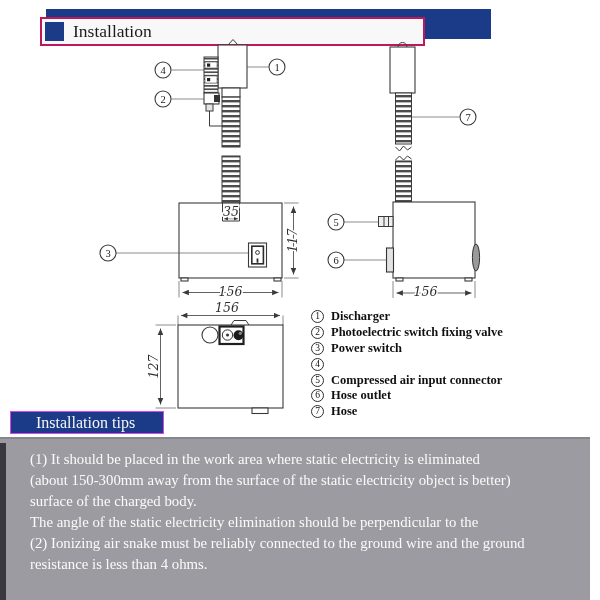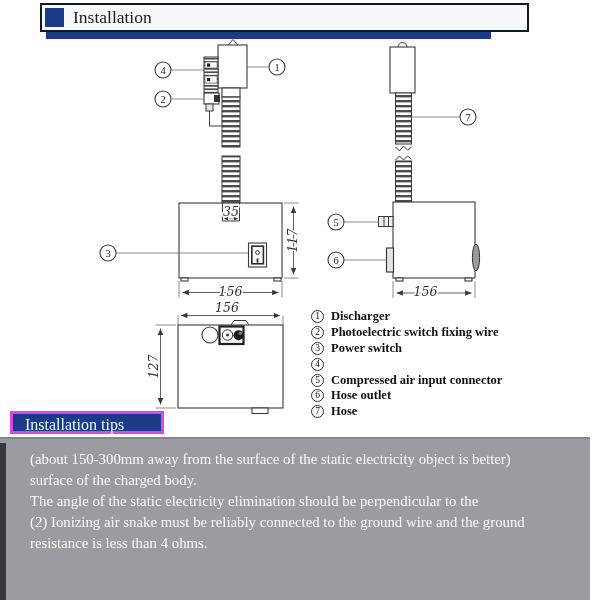--- a/index.html
+++ b/index.html
@@ -1,22 +1,22 @@
 <!DOCTYPE html>
 <html><head>
 <meta charset="utf-8">
 <style>
   html,body{margin:0;padding:0;}
   .page{position:relative;width:600px;height:600px;background:#ffffff;overflow:hidden;
         font-family:"Liberation Serif",serif;}
 
   
   .hdr-shadow{position:absolute;left:46px;top:9px;width:445px;height:30px;background:#1b3a87;}
-  .hdr{position:absolute;left:40px;top:3px;width:489px;height:29px;box-sizing:border-box;
-       background:#f8f8f8;border:2px solid #0f172a;}
+  .hdr{position:absolute;left:40px;top:17px;width:385px;height:29px;box-sizing:border-box;
+       background:#f8f8f8;border:2px solid #be185d;}
   .hdr-sq{position:absolute;left:3px;top:3px;width:19px;height:19px;background:#1b3a87;}
   .hdr-title{position:absolute;left:31px;top:0;font-size:17.5px;line-height:25px;color:#1b1b1b;}
 
   
   svg.diagram{position:absolute;left:0;top:30px;}
   .ln{stroke:#3a3a3a;stroke-width:1;fill:none;}
   .wh{fill:#fff;stroke:#3a3a3a;stroke-width:1.1;}
   .thin{stroke:#5a5a5a;stroke-width:0.7;fill:none;}
   .dim{font-family:"DejaVu Serif",serif;font-style:italic;font-size:12.5px;fill:#2e2e2e;
        paint-order:stroke;stroke:#ffffff;stroke-width:3px;}
@@ -24,21 +24,21 @@
 
   
   .legend{position:absolute;left:311px;top:310px;display:flex;flex-direction:column;gap:2.9px;}
   .lg-row{display:flex;align-items:center;gap:7px;height:13px;}
   .lg-circ{width:13px;height:13px;box-sizing:border-box;border:1px solid #2e2e2e;border-radius:50%;
            font-size:9.5px;line-height:11px;text-align:center;color:#111;flex:0 0 13px;}
   .lg-label{font-size:12.5px;font-weight:600;color:#101010;white-space:nowrap;}
 
   
   .tips-hdr{position:absolute;left:10px;top:411px;width:154px;height:23px;background:#1b3a87;
-            border:3px solid #d946ef;box-sizing:border-box;}
+            border:1px solid #d946ef;box-sizing:border-box;padding-left:13px;}
   .tips-hdr span{display:block;padding-left:12px;font-size:16px;line-height:21px;color:#f5f5f5;}
   .tips-panel{position:absolute;left:0;top:437px;width:590px;height:163px;background:#9c9ba1;
               border-top:2px solid #87868c;box-sizing:border-box;}
   .tips-edge{position:absolute;left:0;top:4px;width:6px;height:159px;background:#39383e;}
   .tips-text{position:absolute;left:30px;top:10px;width:556px;font-size:14.8px;line-height:21px;
              color:#fbfbfb;}
 </style>
 </head>
 <body>
 
@@ -209,21 +209,21 @@
     </g>
   </svg>
 
   <div class="legend">
     <div class="lg-row">
       <span class="lg-circ">1</span>
       <span class="lg-label">Discharger</span>
     </div>
     <div class="lg-row">
       <span class="lg-circ">2</span>
-      <span class="lg-label">Photoelectric switch fixing wire</span>
+      <span class="lg-label">Photoelectric switch fixing valve</span>
     </div>
     <div class="lg-row">
       <span class="lg-circ">3</span>
       <span class="lg-label">Power switch</span>
     </div>
     <div class="lg-row">
       <span class="lg-circ">4</span>
     </div>
     <div class="lg-row">
       <span class="lg-circ">5</span>
@@ -239,20 +239,21 @@
     </div>
   </div>
 
   <div class="tips-hdr">
     <span>Installation tips</span>
   </div>
 
   <div class="tips-panel">
     <div class="tips-edge"></div>
     <div class="tips-text">
+      <div>(1) It should be placed in the work area where static electricity is eliminated</div>
       <div>(about 150-300mm away from the surface of the static electricity object is better)</div>
       <div>surface of the charged body.</div>
       <div>The angle of the static electricity elimination should be perpendicular to the</div>
       <div>(2) Ionizing air snake must be reliably connected to the ground wire and the ground</div>
       <div>resistance is less than 4 ohms.</div>
     </div>
   </div>
 
 </div>
 

